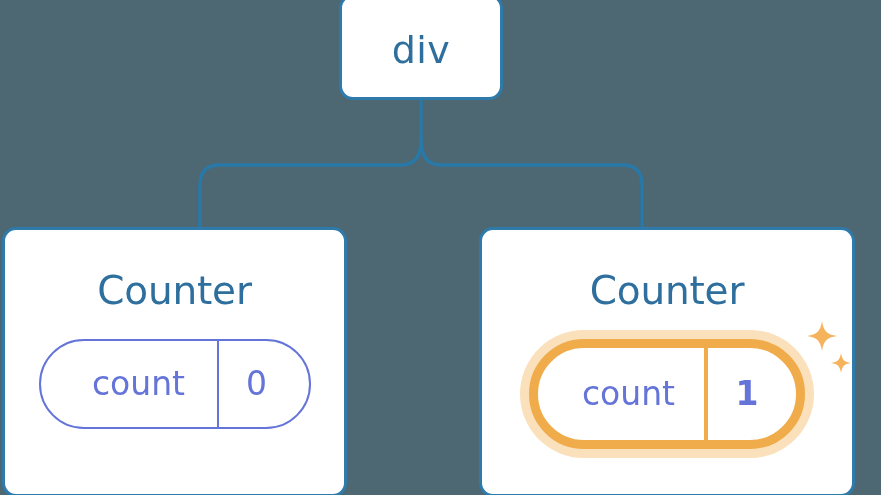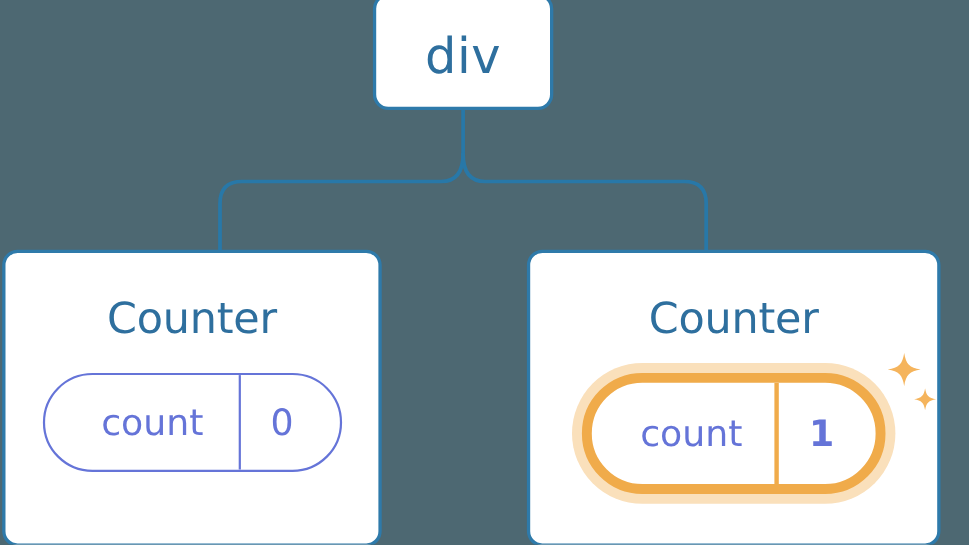--- a/index.html
+++ b/index.html
@@ -47,21 +47,21 @@
   .node-root {
     left: 339px;
     top: -6px;
     width: 164px;
     height: 106px;
     justify-content: center;
   }
 
   .node-root-label {
     font-family: "DejaVu Sans", sans-serif;
-    font-size: 45px;
+    font-size: 38px;
     font-weight: 400;
     color: #2e6f9e;
     letter-spacing: 0.5px;
     line-height: 1;
     padding-top: 6px;
   }
 
   
   .node-child {
     top: 227px;

